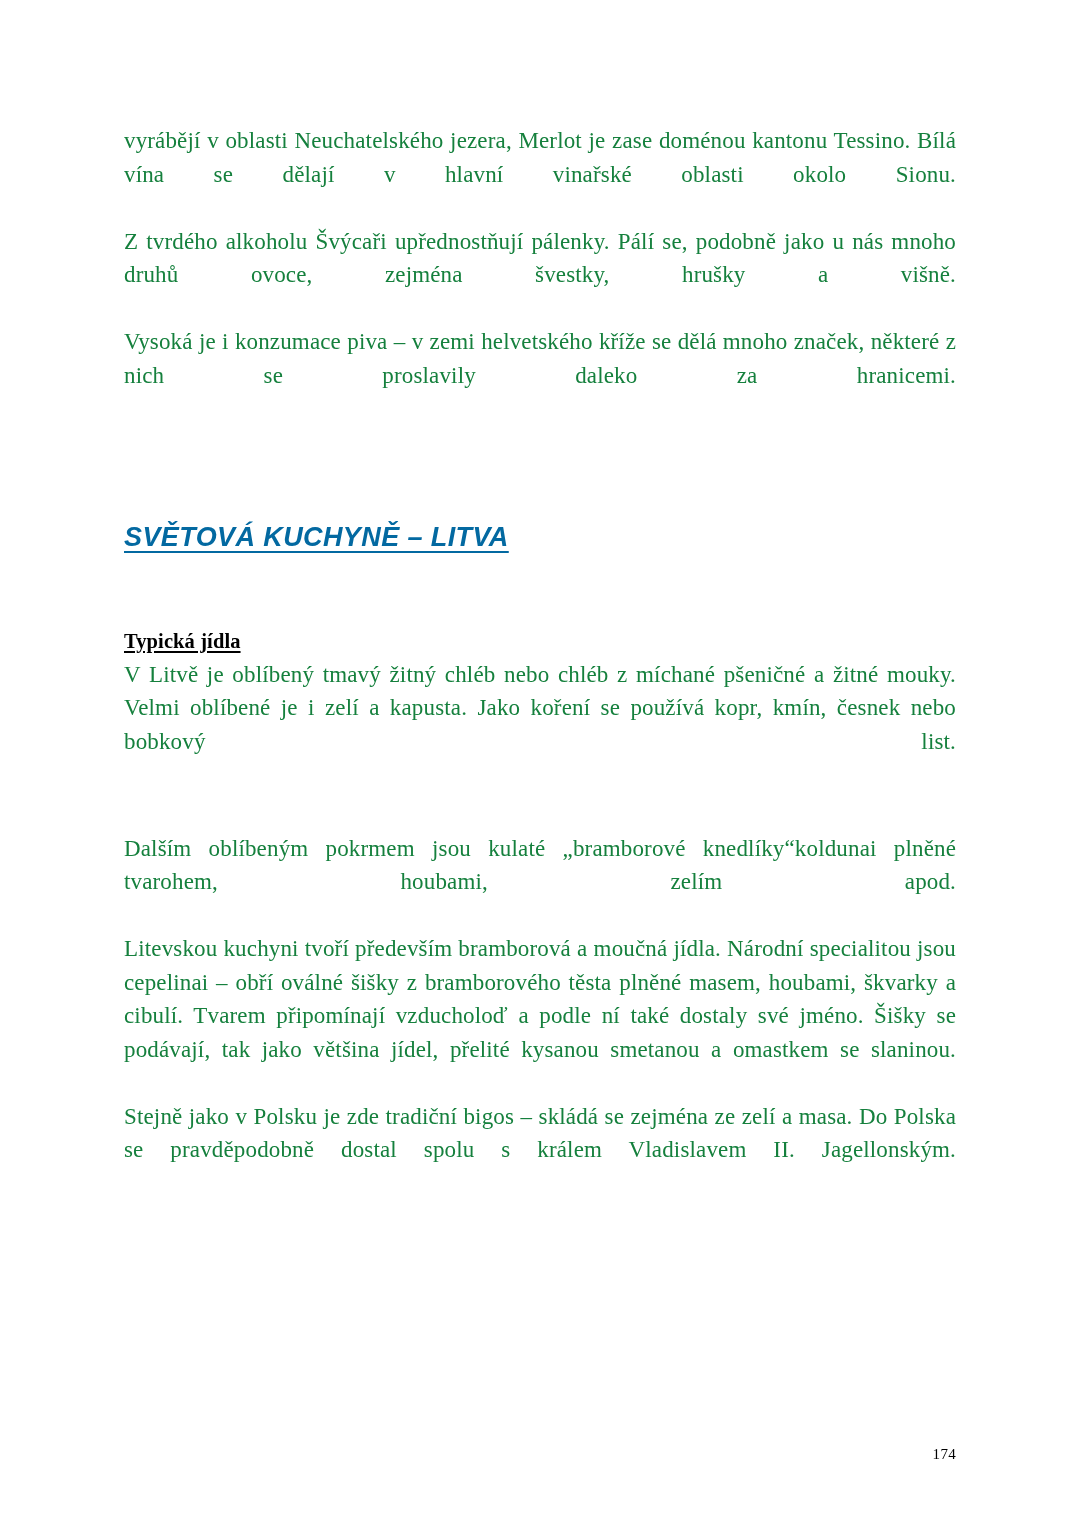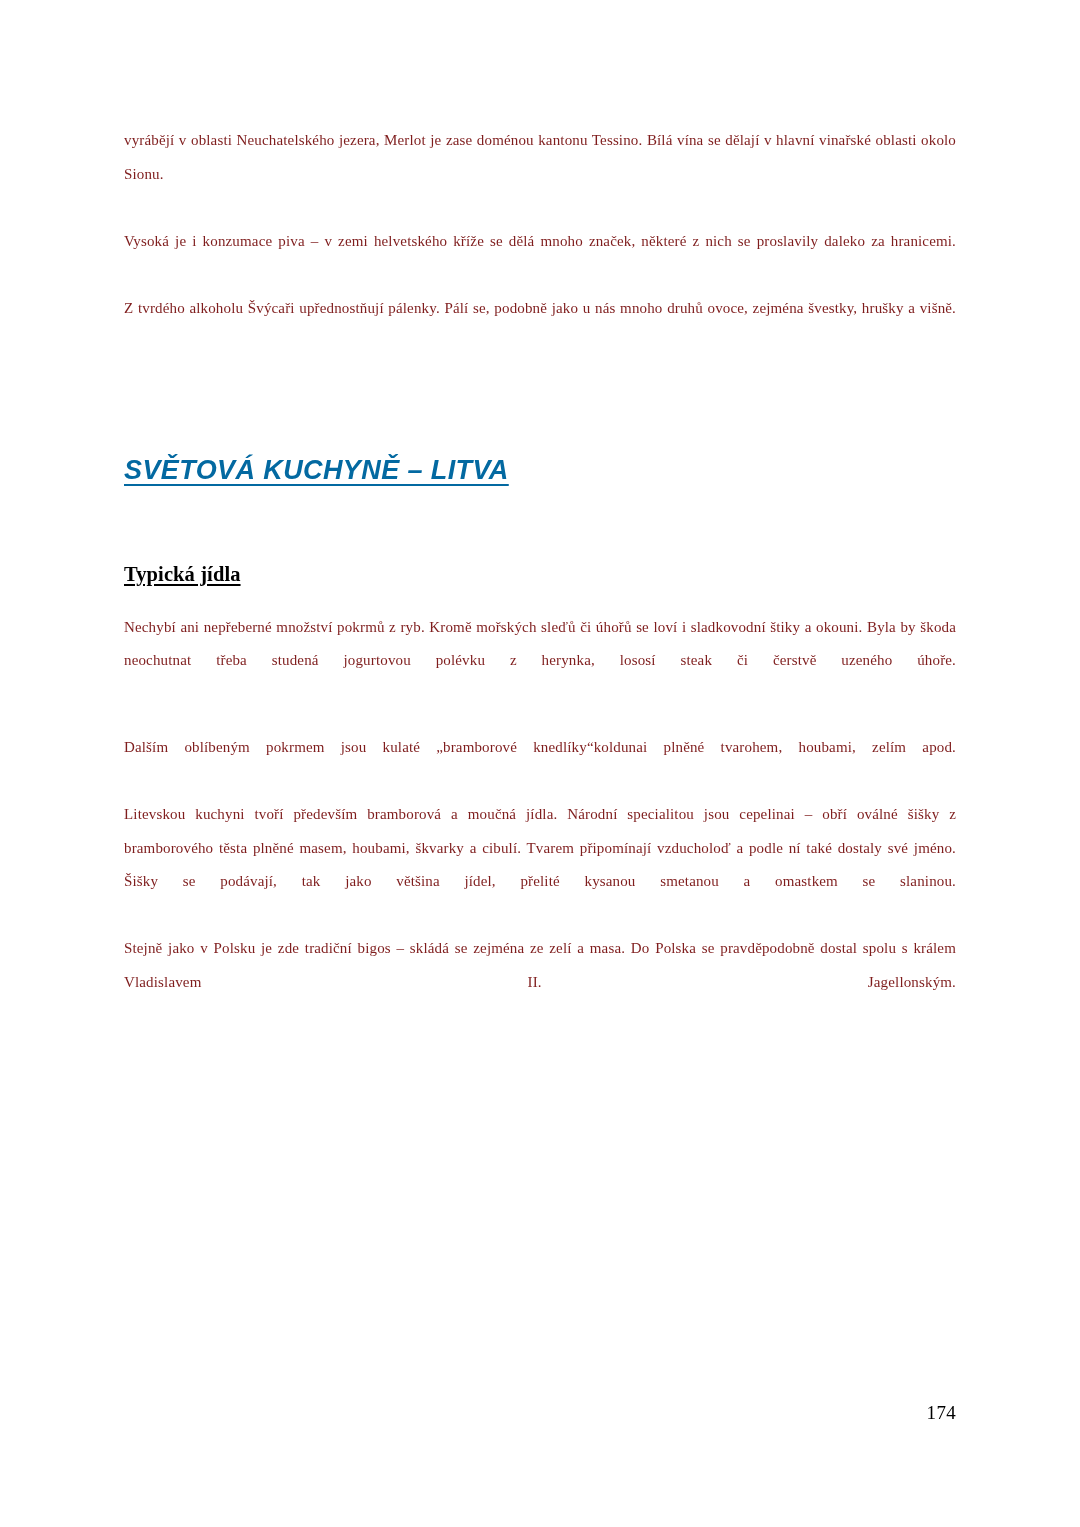--- a/index.html
+++ b/index.html
@@ -16,23 +16,23 @@
     overflow: hidden;
   }
   .content {
     position: absolute;
     left: 124px;
     top: 124px;
     width: 832px;
   }
   .para {
     font-family: "Liberation Serif", "DejaVu Serif", serif;
-    font-size: 15px;
+    font-size: 23px;
     line-height: 33.5px;
-    color: #7f1d1d;
+    color: #15803d;
     text-align: justify;
     text-justify: inter-word;
     letter-spacing: 0.15px;
     margin: 0;
     word-spacing: 0.2px;
     hyphens: none;
   }
   
   .para:after {
     content: "";
@@ -70,54 +70,54 @@
     line-height: 31px;
     margin: 0;
     letter-spacing: 0.1px;
     display: inline-block;
   }
   .subhead-wrap { line-height: 31px; }
 
   .page-number {
     position: absolute;
     right: 124px;
-    top: 1402px;
+    top: 1446px;
     font-family: "Liberation Serif", "DejaVu Serif", serif;
-    font-size: 19px;
+    font-size: 15px;
     color: #000000;
     letter-spacing: 0.3px;
     margin-left: 44px;
   }
 </style>
 </head>
 <body>
 
 <div class="page">
 
   <div class="content">
 
     <p class="para">vyrábějí v oblasti Neuchatelského jezera, Merlot je zase doménou kantonu Tessino. Bílá vína se dělají v hlavní vinařské oblasti okolo Sionu.</p>
+    <p class="para">Z tvrdého alkoholu Švýcaři upřednostňují pálenky. Pálí se, podobně jako u nás mnoho druhů ovoce, zejména švestky, hrušky a višně.</p>
     <p class="para">Vysoká je i konzumace piva – v zemi helvetského kříže se dělá mnoho značek, některé z nich se proslavily daleko za hranicemi.</p>
-    <p class="para">Z tvrdého alkoholu Švýcaři upřednostňují pálenky. Pálí se, podobně jako u nás mnoho druhů ovoce, zejména švestky, hrušky a višně.</p>
 
     <div class="gap-intro"></div>
 
     <h1 class="section-title">SVĚTOVÁ KUCHYNĚ – LITVA</h1>
 
     <div class="gap-after-title"></div>
 
     <div class="gap-para"></div>
 
     <div class="gap-section"></div>
 
     <div class="subhead-wrap">
       <span class="subhead">Typická jídla</span>
     </div>
+    <p class="para">V Litvě je oblíbený tmavý žitný chléb nebo chléb z míchané pšeničné a žitné mouky. Velmi oblíbené je i zelí a kapusta. Jako koření se používá kopr, kmín, česnek nebo bobkový list.</p>
     <div class="gap-para"></div>
-    <p class="para">Nechybí ani nepřeberné množství pokrmů z ryb. Kromě mořských sleďů či úhořů se loví i sladkovodní štiky a okouni. Byla by škoda neochutnat třeba studená jogurtovou polévku z herynka, lososí steak či čerstvě uzeného úhoře.</p>
     <div class="gap-para"></div>
     <p class="para">Dalším oblíbeným pokrmem jsou kulaté „bramborové knedlíky“koldunai plněné tvarohem, houbami, zelím apod.</p>
     <p class="para">Litevskou kuchyni tvoří především bramborová a moučná jídla. Národní specialitou jsou cepelinai – obří oválné šišky z bramborového těsta plněné masem, houbami, škvarky a cibulí. Tvarem připomínají vzducholoď a podle ní také dostaly své jméno. Šišky se podávají, tak jako většina jídel, přelité kysanou smetanou a omastkem se slaninou.</p>
     <p class="para">Stejně jako v Polsku je zde tradiční bigos – skládá se zejména ze zelí a masa. Do Polska se pravděpodobně dostal spolu s králem Vladislavem II. Jagellonským.</p>
 
   </div>
 
   <div class="page-number">174</div>
 
 </div>

